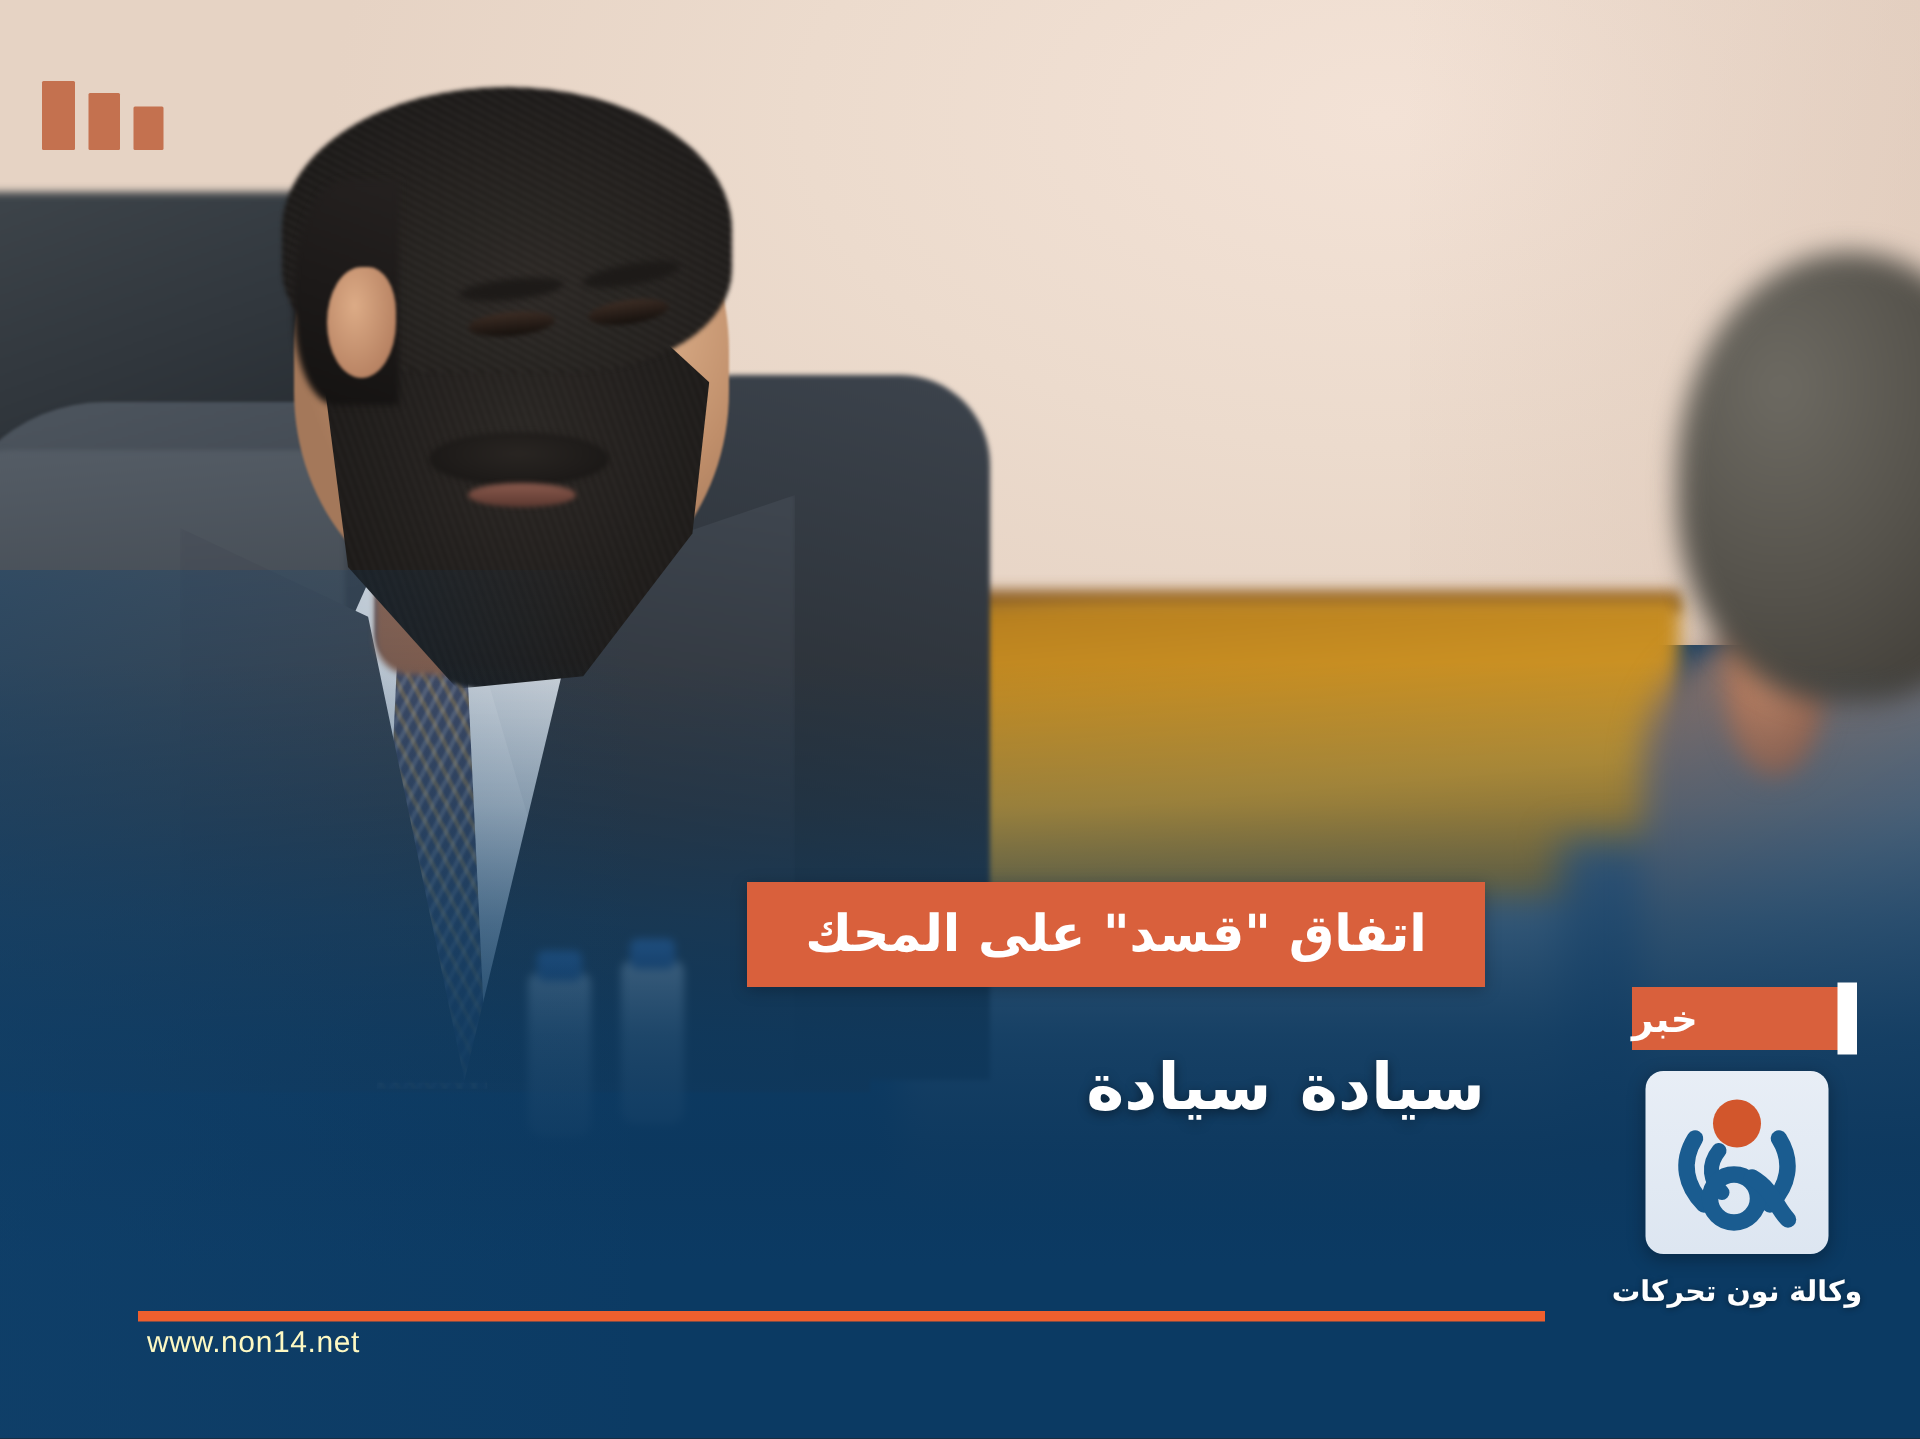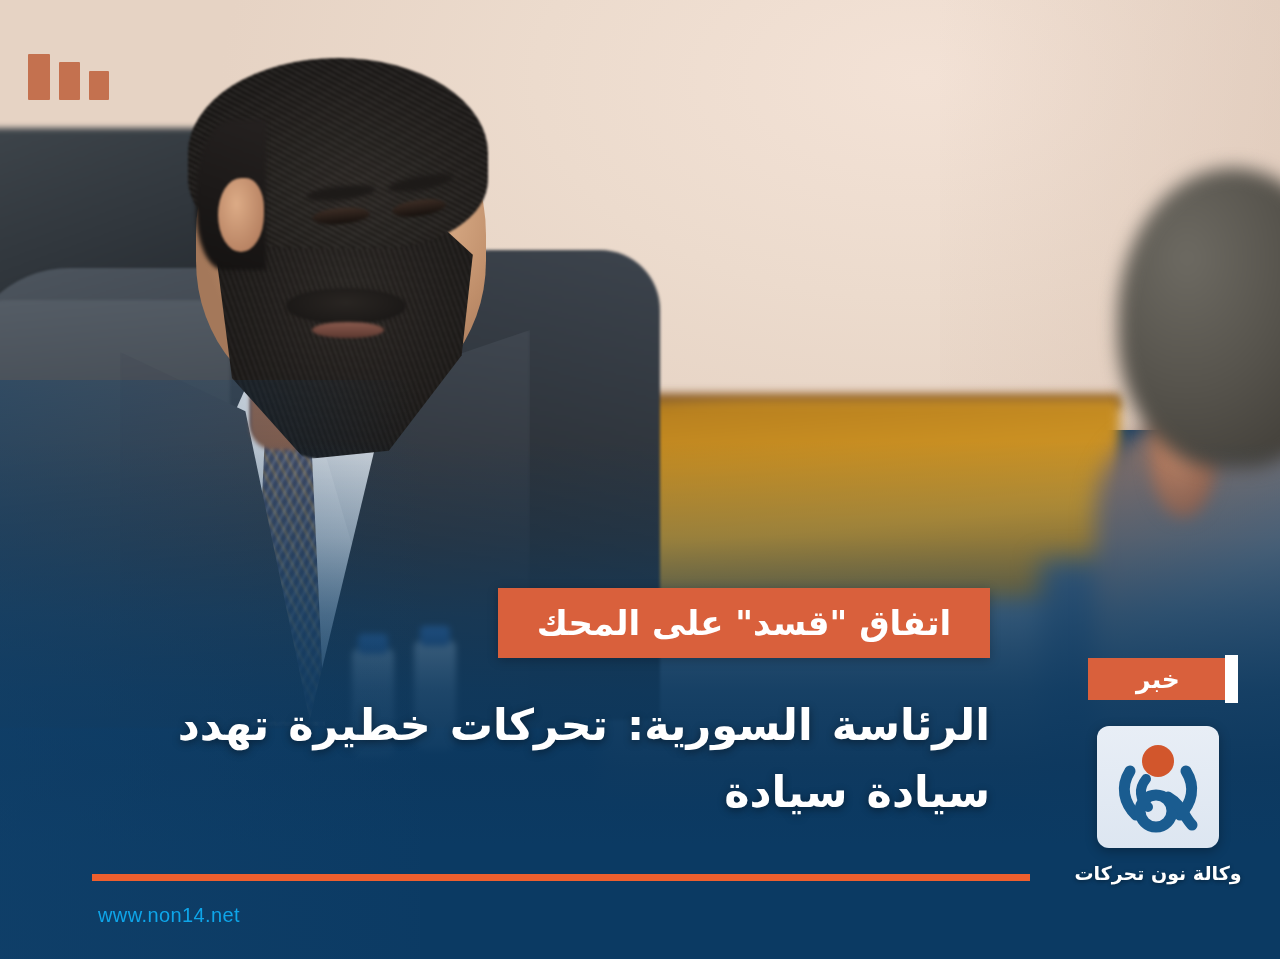--- a/index.html
+++ b/index.html
@@ -322,36 +322,36 @@
     text-shadow:0 2px 8px rgba(0,0,0,.45);
     word-spacing:4px;
   }
 
   
   .rule{
     position:absolute; left:92px; top:874px; width:938px; height:7px;
     background:#ee5f2e;
   }
   .url{
-    position:absolute; left:98px; top:904px;
-    color:#0ea5e9; font-size:20px; letter-spacing:.4px;
+    position:absolute; left:98px; top:884px;
+    color:#fef9c3; font-size:20px; letter-spacing:.4px;
     font-family:"Liberation Sans","DejaVu Sans",sans-serif;
   }
 
   
   .brand{
     position:absolute; left:1058px; top:658px; width:200px;
     display:flex; flex-direction:column; align-items:center;
   }
   .news-badge{
     position:relative;
     width:140px; height:42px;
     background:#d9603c;
-    display:flex; align-items:center; justify-content:center;
-    margin-bottom:26px;
+    display:flex; align-items:center; justify-content:flex-start;
+    margin-bottom:14px;
   }
   .news-badge::after{
     content:"";
     position:absolute; right:-10px; top:-3px;
     width:13px; height:48px;
     background:#ffffff;
   }
   .news-badge-text{
     color:#fff; font-size:25px; font-weight:bold; direction:rtl;
     position:relative; z-index:2;
@@ -433,21 +433,20 @@
     <span class="b1"></span>
     <span class="b2"></span>
     <span class="b3"></span>
   </div>
 
   <div class="kicker">
     <div class="kicker-text">اتفاق "قسد" على المحك</div>
   </div>
 
   <div class="headline">
-    <div>الرئاسة السورية: تحركات خطيرة تهدد</div>
     <div>سيادة سيادة</div>
   </div>
 
   <div class="rule"></div>
 
   <div class="url">www.non14.net</div>
 
   <div class="brand">
 
     <div class="news-badge">

